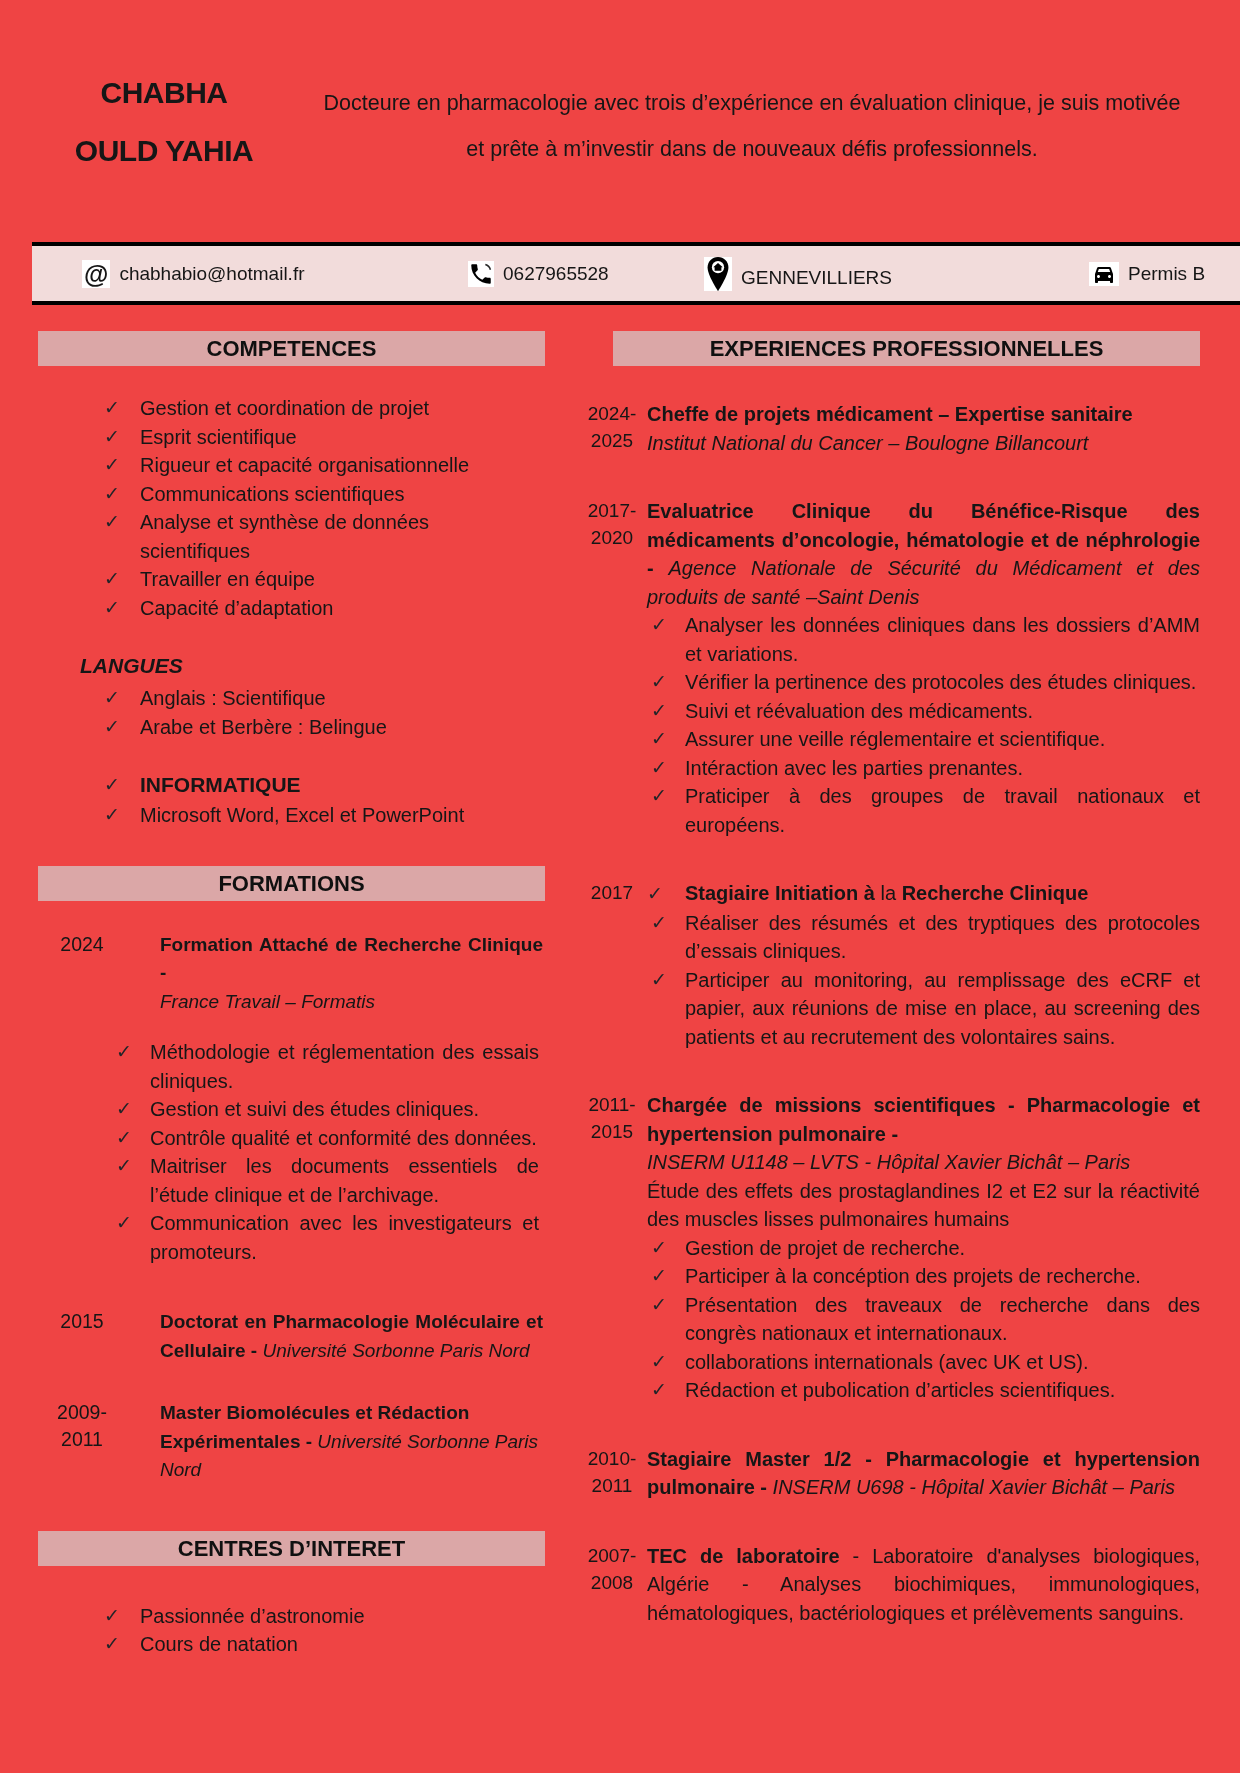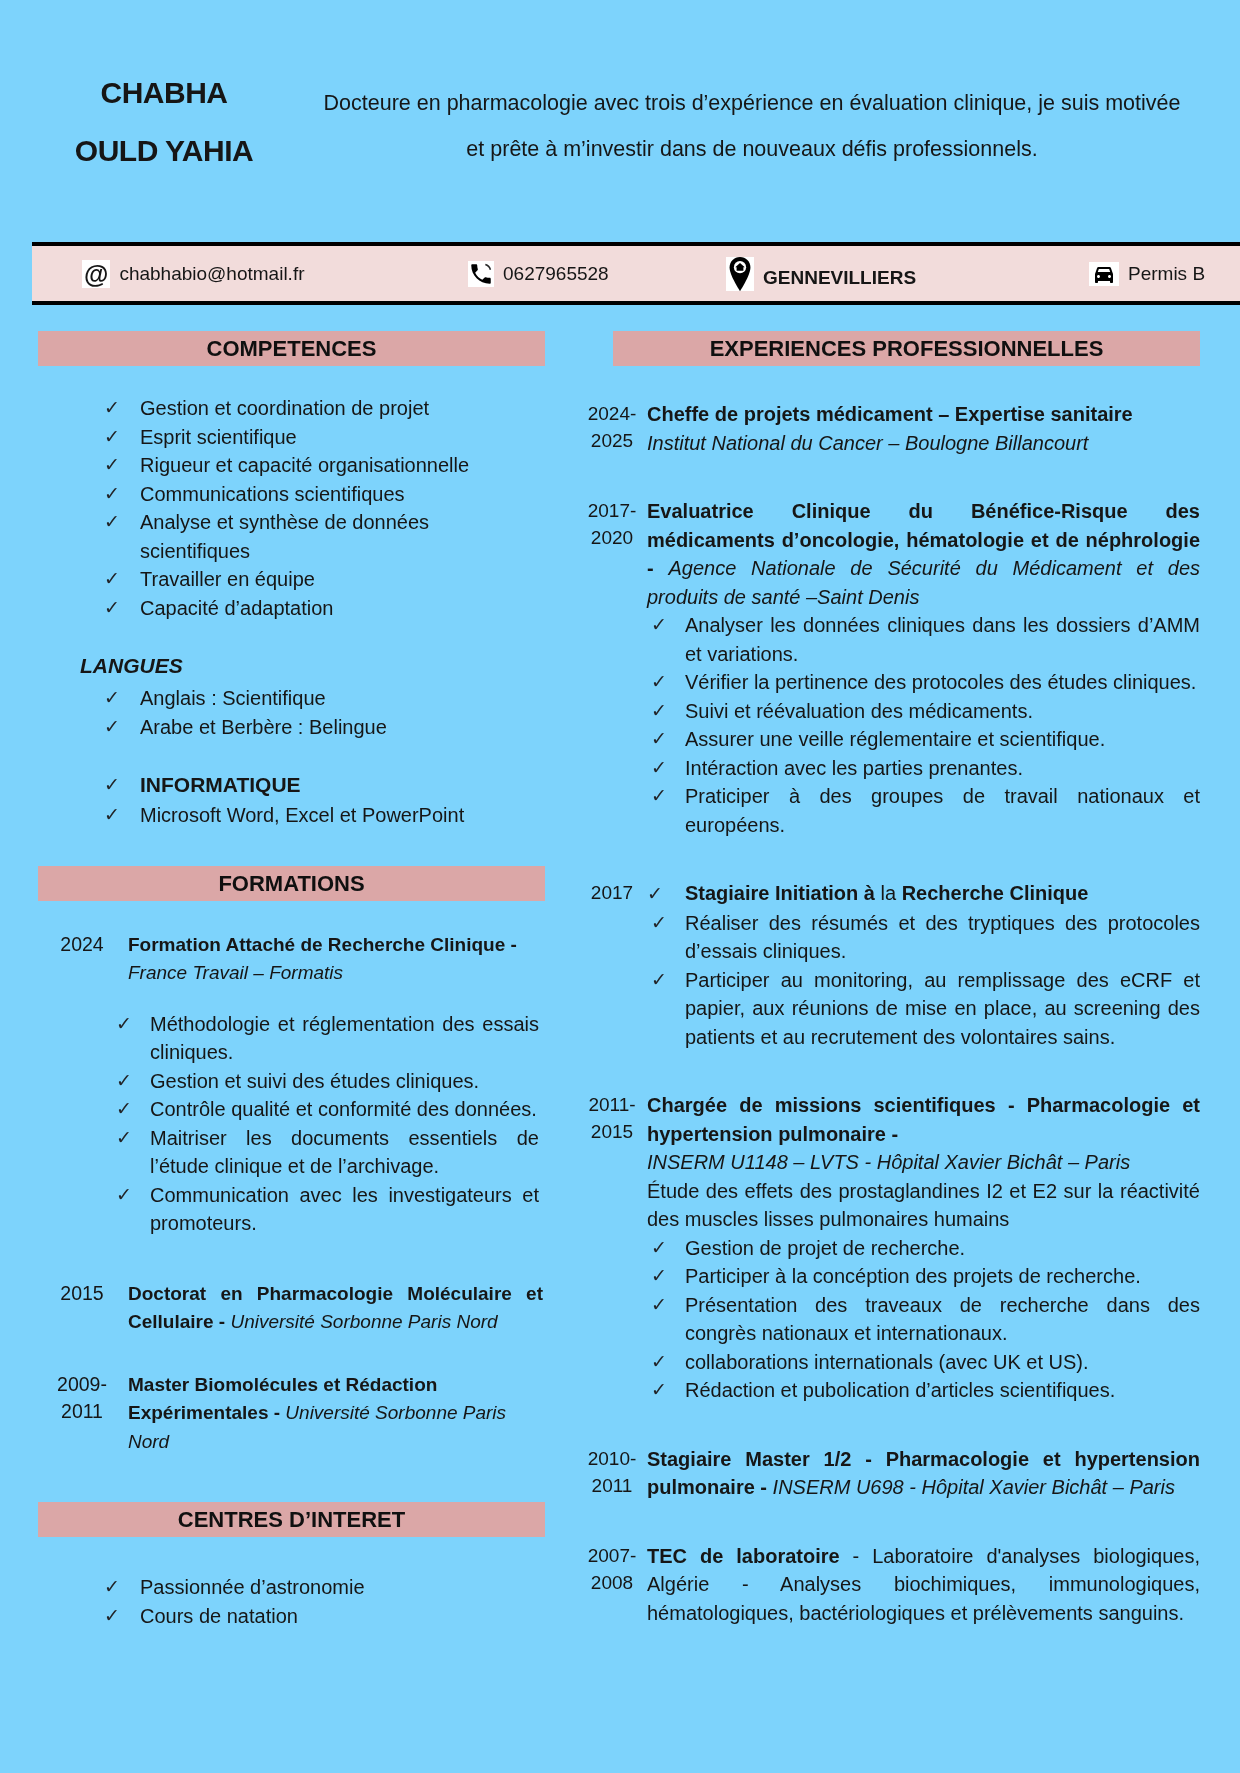--- a/index.html
+++ b/index.html
@@ -1,39 +1,39 @@
 <!DOCTYPE html>
 <html><head>
 <meta charset="utf-8">
 <style>
   html,body{margin:0;padding:0;background:#ffffff;}
   .page{
     position:relative;
     width:1240px;height:1773px;
-    background:#7dd3fc;
+    background:#ef4444;
     font-family:"Liberation Sans", sans-serif;
     color:#161616;
     overflow:hidden;
   }
   
   .hdr{display:flex;padding-top:76px;}
   .name-block{width:260px;margin-left:34px;text-align:center;flex:none;}
   .name-line{font-weight:bold;font-size:30px;letter-spacing:-0.5px;line-height:34px;}
   .name-line + .name-line{margin-top:24px;}
   .summary{flex:1;margin:4px 58px 0 28px;font-size:21.5px;line-height:46px;text-align:center;}
   
   .cbar{
     margin-top:70px;margin-left:32px;
     height:55px;
     background:#f2dcdb;
     border-top:4px solid #000;border-bottom:4px solid #000;
     position:relative;
   }
   .citem{position:absolute;top:0;height:55px;display:flex;align-items:center;gap:9px;font-size:19px;}
-  .citem.c1{left:50px;} .citem.c2{left:436px;} .citem.c3{left:694px;font-weight:bold;} .citem.c4{left:1018px;margin-left:39px;}
+  .citem.c1{left:50px;} .citem.c2{left:436px;} .citem.c3{left:672px;} .citem.c4{left:1018px;margin-left:39px;}
   .cicon{background:#fff;display:flex;align-items:center;justify-content:center;flex:none;}
   .at-glyph{font-size:25px;font-weight:bold;padding:0 2px;line-height:28px;}
   .cicon svg{display:block;}
   .citem.c3 .ctext{margin-top:8px;}
   
   .cols{display:flex;margin:26px 40px 0 38px;align-items:flex-start;}
   .colL{width:507px;flex:none;}
   .colR{flex:1;margin-left:38px;}
   .band{
     background:#dba7a7;
@@ -45,21 +45,21 @@
   .checklist{margin-top:28px;}
   .crow{display:flex;font-size:20px;line-height:28.5px;}
   .chk{color:#222428;flex:none;font-size:19px;}
   .crow .chk{width:36px;margin-left:66px;}
   .crow .btxt{flex:1;padding-right:6px;}
   .subhead{font-weight:bold;font-size:21px;margin-top:30px;margin-left:42px;line-height:28px;font-style:italic;}
   .subhead-row{display:flex;margin-top:30px;font-size:21px;line-height:28px;}
   .subhead-row .chk{width:36px;margin-left:66px;}
   .subhead-row .shtxt{font-weight:bold;}
   
-  .fentry{display:flex;margin-top:30px;}
+  .fentry{display:flex;margin-top:30px;gap:32px;}
   .fdate{width:60px;margin-left:14px;flex:none;font-size:19.5px;line-height:27px;text-align:center;}
   .fbody{flex:1;margin-left:16px;font-size:19px;line-height:28.5px;text-align:justify;padding-right:2px;}
   .fbullets{margin-top:22px;}
   .fbullets .crow .chk{width:34px;margin-left:78px;}
   .fbullets .crow .btxt{text-align:justify;}
   .b{font-weight:bold;}
   .i{font-style:italic;}
   
   .xentry{display:flex;}
   .xdate{width:58px;flex:none;text-align:center;font-size:19px;line-height:27px;}

